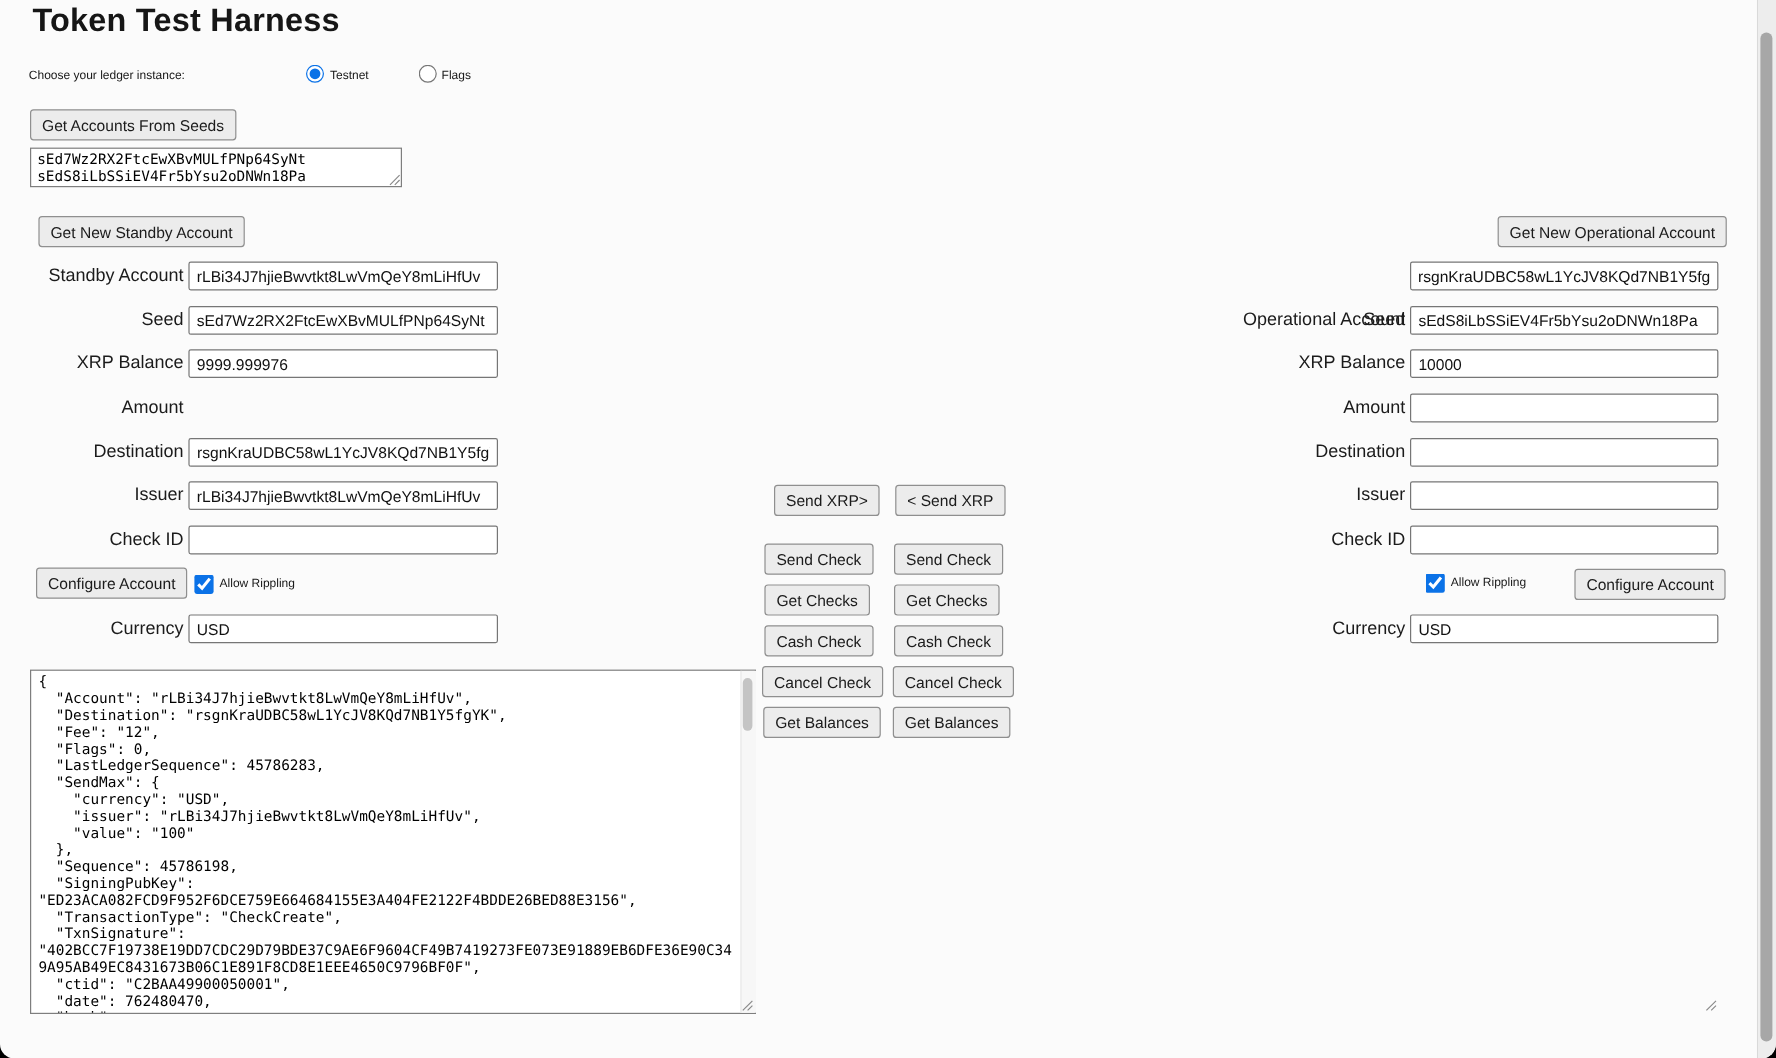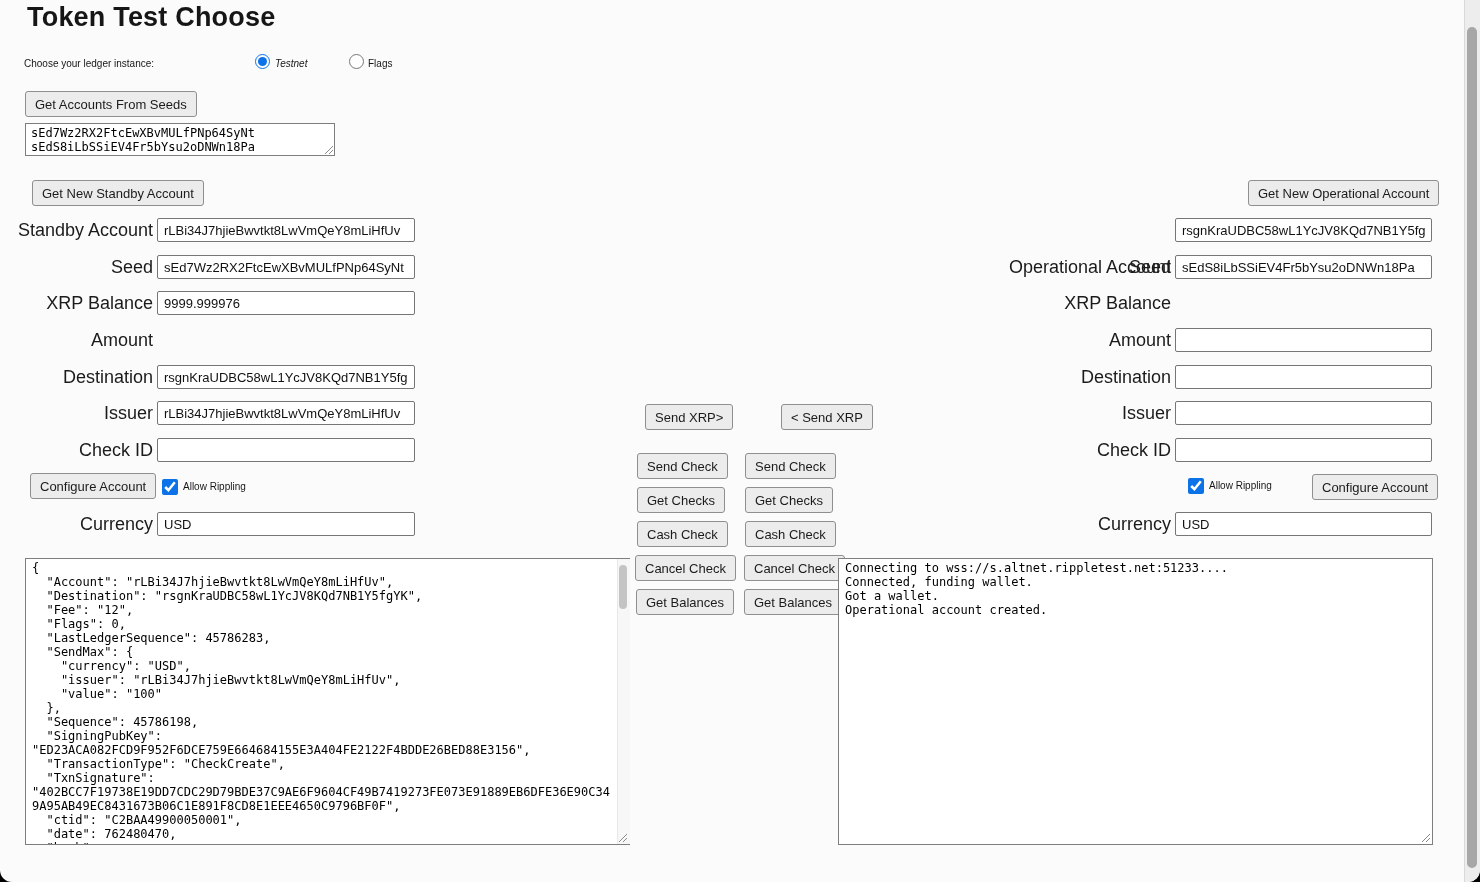--- a/index.html
+++ b/index.html
@@ -1,21 +1,21 @@
 <!DOCTYPE html>
 <html><head>
 <meta charset="utf-8">
 <style>
   html,body{margin:0;padding:0;background:#000;}
   .page{position:relative;width:1480px;height:882px;background:#fbfbfb;
         border-radius:0 0 12px 12px;overflow:hidden;
         font-family:"Liberation Sans","DejaVu Sans",sans-serif;color:#161616;}
   .abs{position:absolute;}
   .title{font-size:27px;font-weight:600;letter-spacing:.2px;}
-  .lbl{font-size:18px;line-height:24px;text-align:right;color:#1b1b1b;white-space:nowrap;}
+  .lbl{font-size:15px;line-height:24px;text-align:right;color:#1b1b1b;white-space:nowrap;}
   .txt{position:absolute;box-sizing:border-box;width:258px;height:24px;
        border:1px solid #767676;border-radius:2px;background:#fff;
        font-family:"Liberation Sans","DejaVu Sans",sans-serif;font-size:13px;
        color:#111;padding:1px 6px;outline:none;}
   .btn{position:absolute;box-sizing:border-box;height:26px;background:#ececec;
        border:1px solid #8f8f8f;border-radius:3px;font-family:inherit;
        font-size:13px;color:#1b1b1b;padding:0 9px;white-space:nowrap;}
   .chk{position:absolute;width:16px;height:16px;accent-color:#0b72e7;margin:0;}
   .radio{position:absolute;width:15px;height:15px;accent-color:#0b72e7;margin:0;}
   .radlbl{font-size:10px;line-height:20px;}
@@ -36,25 +36,25 @@
        box-sizing:border-box;}
   .page-scroll-thumb{position:absolute;right:3px;top:27px;width:10px;height:841px;
        background:#a7a7a7;border-radius:5px;}
   .grip{position:absolute;width:10px;height:10px;}
 </style>
 </head>
 <body>
 
 <div class="page">
 
-  <div class="abs title" style="left:27px;top:2px;">Token Test Choose</div>
+  <div class="abs title" style="left:27px;top:2px;">Token Test Harness</div>
 
   <div class="abs radlbl" style="left:24px;top:54px;">Choose your ledger instance:</div>
   <input type="radio" name="ledger" class="radio" style="left: 255px; top: 54px;" checked="true">
-  <div class="abs radlbl" style="left:275px;top:54px;font-style:italic;">Testnet</div>
+  <div class="abs radlbl" style="left:275px;top:54px;">Testnet</div>
   <input type="radio" name="ledger" class="radio" style="left: 349px; top: 54px;">
   <div class="abs radlbl" style="left:368px;top:54px;">Flags</div>
 
   <button class="btn" style="left:25px;top:91px;text-align:right;">Get Accounts From Seeds</button>
   <textarea class="mono-area" style="left: 25px; top: 123px; width: 310px; height: 33px;" spellcheck="false">sEd7Wz2RX2FtcEwXBvMULfPNp64SyNt
 sEdS8iLbSSiEV4Fr5bYsu2oDNWn18Pa</textarea>
   <svg class="grip" style="left:324px;top:145px;" viewBox="0 0 10 10">
       <path d="M9 1 L1 9 M9 5 L5 9" stroke="#8a8a8a" stroke-width="1" fill="none"></path>
     </svg>
 
@@ -80,38 +80,39 @@
   <div class="abs radlbl" style="left:183px;top:477px;">Allow Rippling</div>
 
   <div class="abs lbl" style="left:0px;top:512px;width:153px;">Currency</div>
   <input class="txt" style="left: 157px; top: 512px;" value="USD">
 
   <div class="abs lbl" style="left:971px;top:218px;width:200px;margin-top:37px;">Operational Account</div>
   <input class="txt" style="left: 1175px; top: 218px; width: 257px;" value="rsgnKraUDBC58wL1YcJV8KQd7NB1Y5fgYK">
   <div class="abs lbl" style="left:971px;top:255px;width:200px;">Seed</div>
   <input class="txt" style="left: 1175px; top: 255px; width: 257px;" value="sEdS8iLbSSiEV4Fr5bYsu2oDNWn18Pa">
   <div class="abs lbl" style="left:971px;top:291px;width:200px;">XRP Balance</div>
+  <input class="txt" style="left: 1175px; top: 291px; width: 257px;" value="10000">
   <div class="abs lbl" style="left:971px;top:328px;width:200px;">Amount</div>
   <input class="txt" style="left: 1175px; top: 328px; width: 257px;" value="">
   <div class="abs lbl" style="left:971px;top:365px;width:200px;">Destination</div>
   <input class="txt" style="left: 1175px; top: 365px; width: 257px;" value="">
   <div class="abs lbl" style="left:971px;top:401px;width:200px;">Issuer</div>
   <input class="txt" style="left: 1175px; top: 401px; width: 257px;" value="">
   <div class="abs lbl" style="left:971px;top:438px;width:200px;">Check ID</div>
   <input class="txt" style="left: 1175px; top: 438px; width: 257px;" value="">
 
   <input type="checkbox" class="chk" style="left: 1188px; top: 478px;" checked="true">
   <div class="abs radlbl" style="left:1209px;top:476px;">Allow Rippling</div>
   <button class="btn" style="left:1312px;top:474px;">Configure Account</button>
 
   <div class="abs lbl" style="left:971px;top:512px;width:200px;">Currency</div>
   <input class="txt" style="left: 1175px; top: 512px; width: 257px;" value="USD">
 
   <button class="btn" style="left:645px;top:404px;">Send XRP&gt;</button>
-  <button class="btn" style="left:781px;top:404px;">&lt; Send XRP</button>
+  <button class="btn" style="left:746px;top:404px;">&lt; Send XRP</button>
 
   <button class="btn" style="left:637px;top:453px;">Send Check</button>
   <button class="btn" style="left:745px;top:453px;">Send Check</button>
 
   <button class="btn" style="left:637px;top:487px;">Get Checks</button>
   <button class="btn" style="left:745px;top:487px;">Get Checks</button>
 
   <button class="btn" style="left:637px;top:521px;">Cash Check</button>
   <button class="btn" style="left:745px;top:521px;">Cash Check</button>
 
@@ -142,24 +143,20 @@
   "ctid": "C2BAA49900050001",
   "date": 762480470,
   "hash":</div>
   <div class="box-scroll-track" style="position:absolute;left:617px;top:559px;width:12px;height:285px;border-left:1px solid #e8e8e8;background:#f7f7f7;">
     <div class="box-scroll-thumb"></div>
   </div>
   <svg class="grip" style="left:618px;top:833px;" viewBox="0 0 10 10">
       <path d="M9 1 L1 9 M9 5 L5 9" stroke="#8a8a8a" stroke-width="1" fill="none"></path>
     </svg>
 
-  <div class="result" style="left:838px;width:595px;">Connecting to wss://s.altnet.rippletest.net:51233....
-Connected, funding wallet.
-Got a wallet.
-Operational account created.</div>
   <svg class="grip" style="left:1421px;top:833px;" viewBox="0 0 10 10">
       <path d="M9 1 L1 9 M9 5 L5 9" stroke="#8a8a8a" stroke-width="1" fill="none"></path>
     </svg>
 
   <div class="page-scroll-track">
     <div class="page-scroll-thumb"></div>
   </div>
 
 </div>
 

